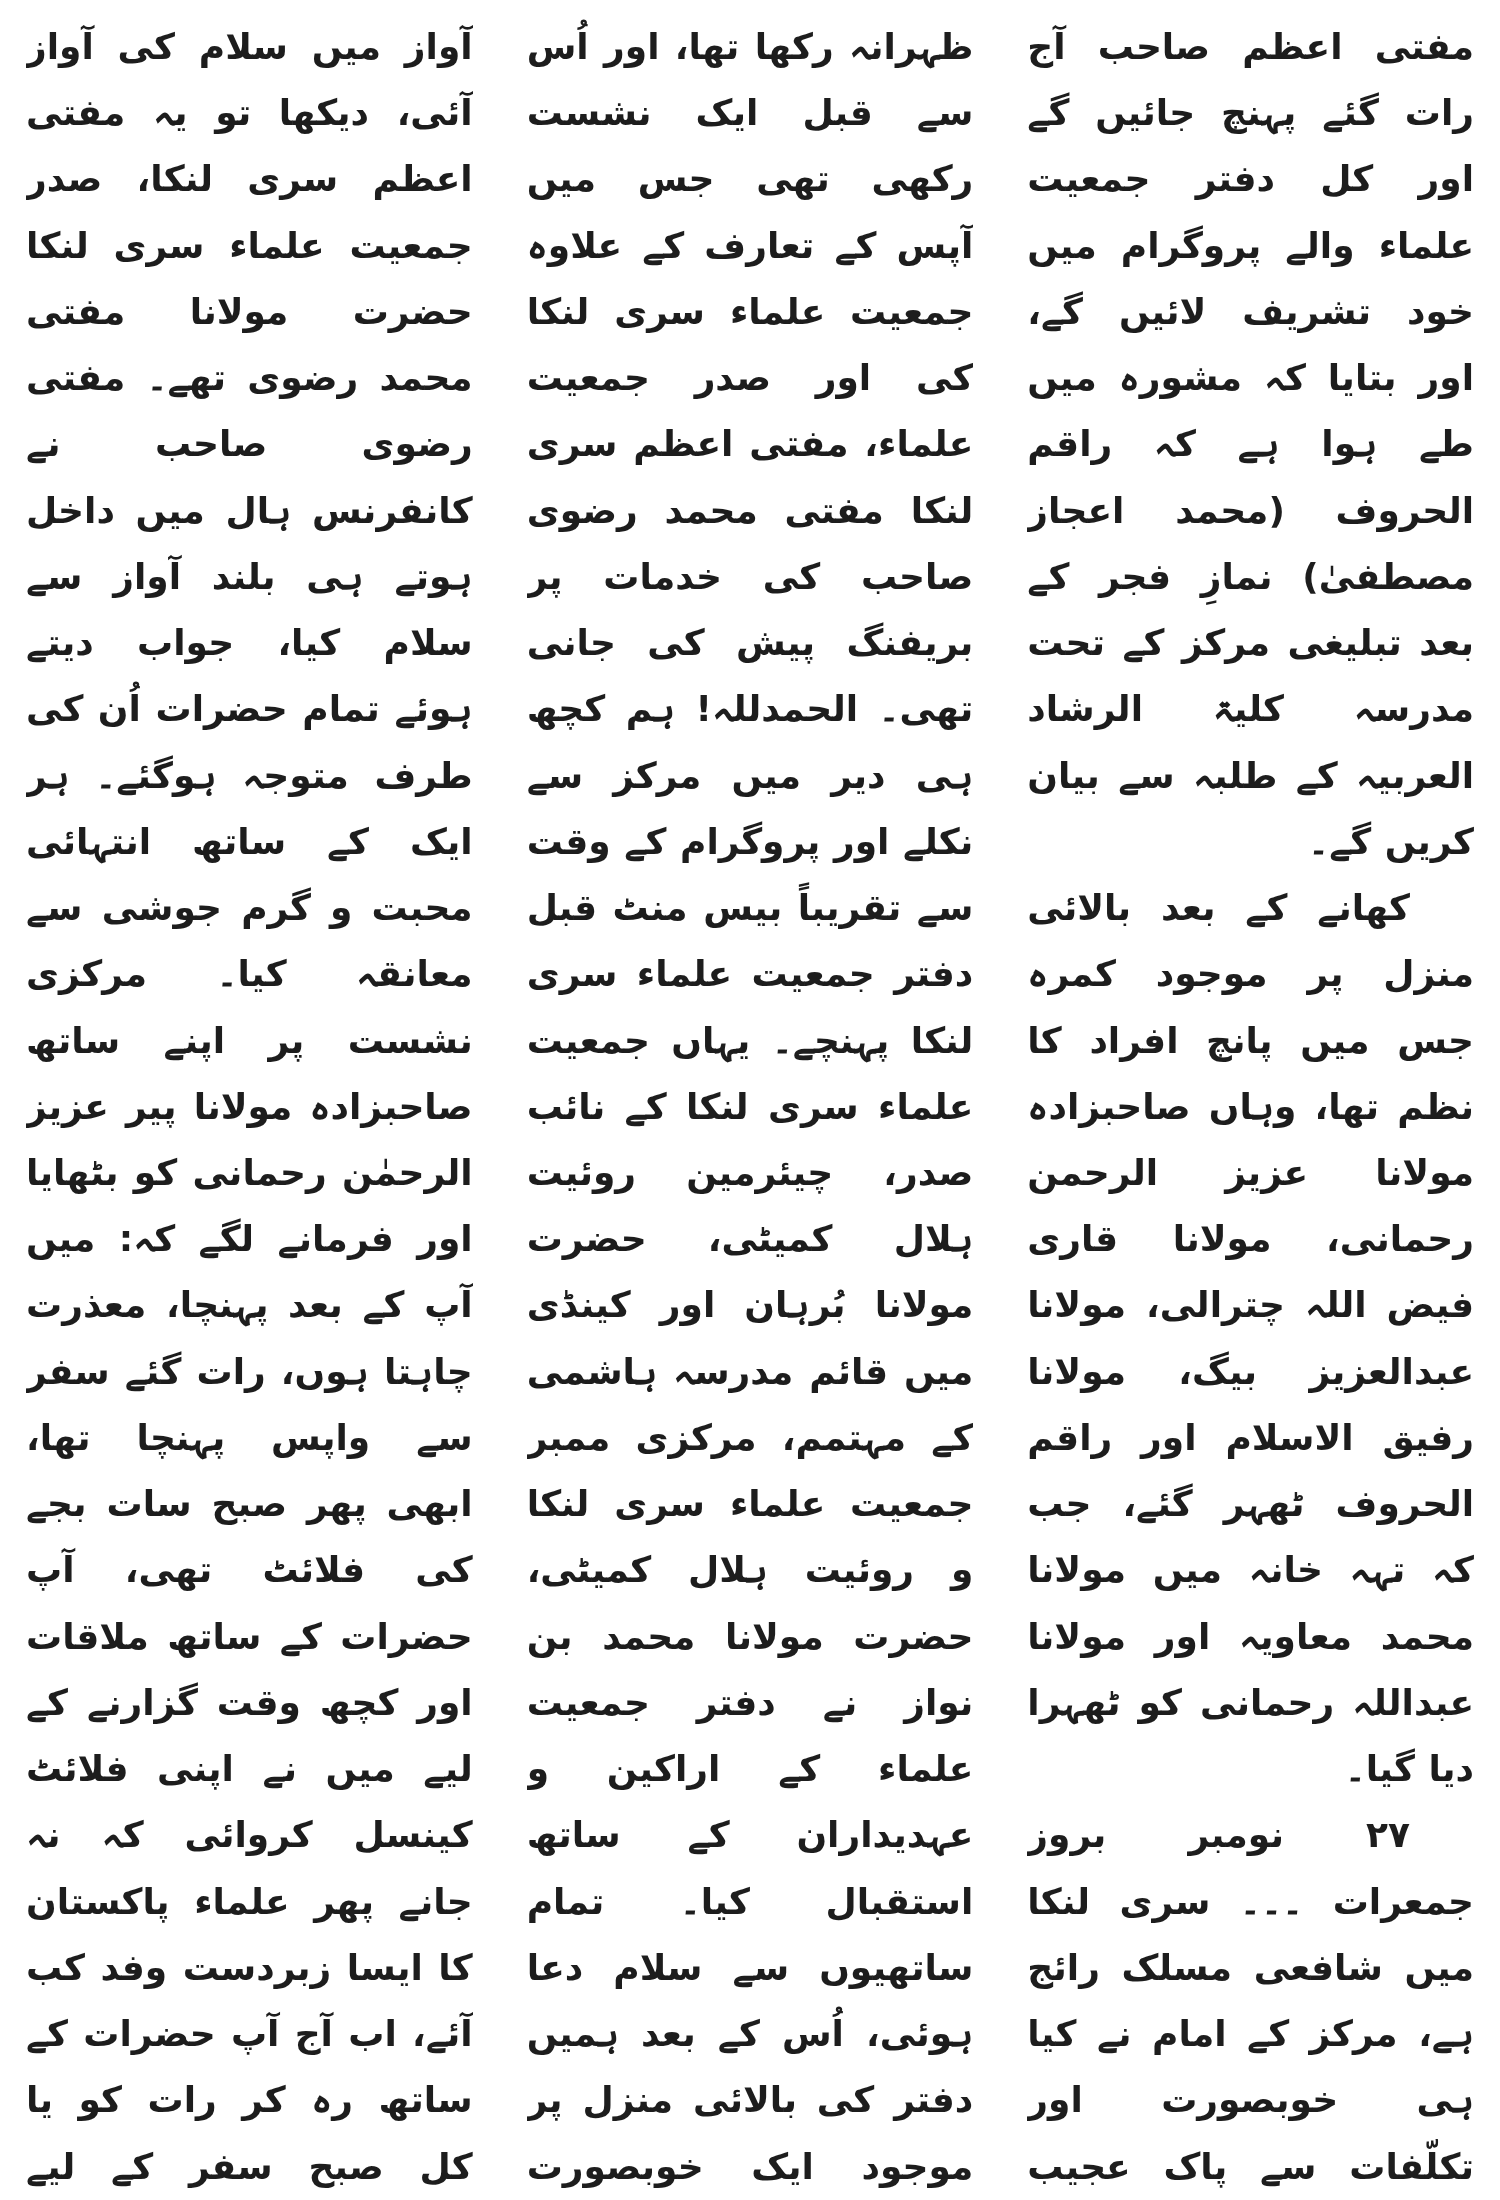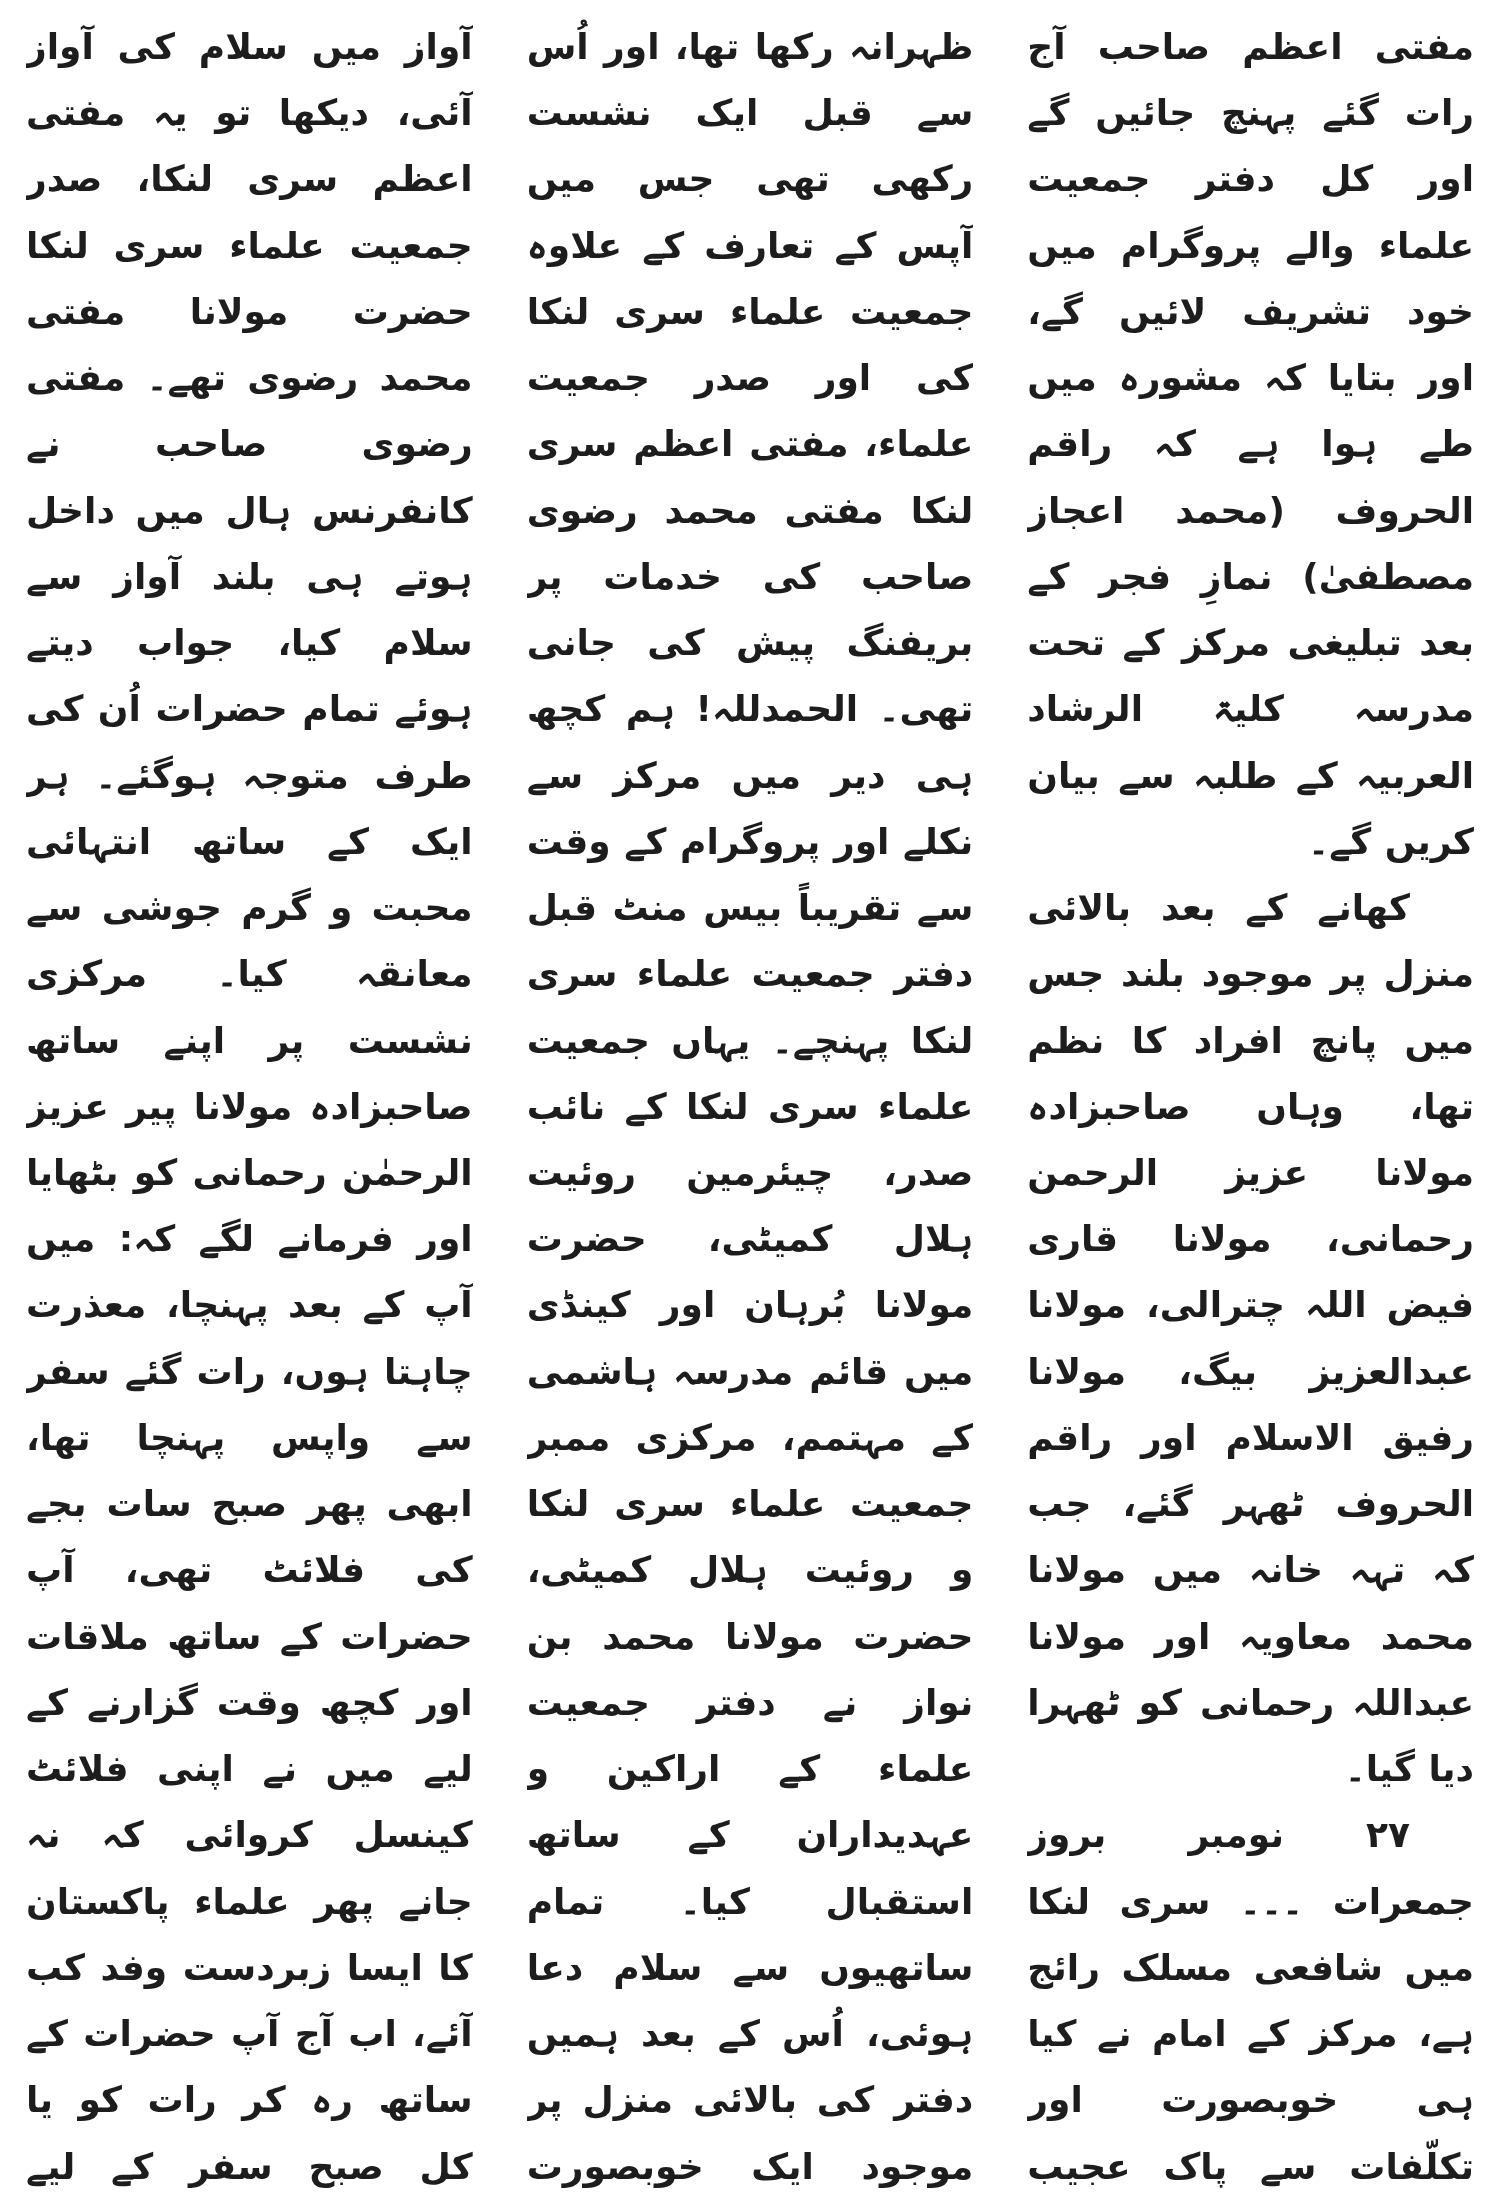--- a/index.html
+++ b/index.html
@@ -46,21 +46,21 @@
   .col p + p {
     text-indent: 64px;
   }
 </style>
 </head>
 <body>
 
 <div class="page">
   <div class="col">
       <p>مفتی اعظم صاحب آج رات گئے پہنچ جائیں گے اور کل دفتر جمعیت علماء والے پروگرام میں خود تشریف لائیں گے، اور بتایا کہ مشورہ میں طے ہوا ہے کہ راقم الحروف (محمد اعجاز مصطفیٰ) نمازِ فجر کے بعد تبلیغی مرکز کے تحت مدرسہ کلیۃ الرشاد العربیہ کے طلبہ سے بیان کریں گے۔</p>
-      <p>کھانے کے بعد بالائی منزل پر موجود بلند جس میں پانچ افراد کا نظم تھا، وہاں صاحبزادہ مولانا عزیز الرحمن رحمانی، مولانا قاری فیض اللہ چترالی، مولانا عبدالعزیز بیگ، مولانا رفیق الاسلام اور راقم الحروف ٹھہر گئے، جب کہ تہہ خانہ میں مولانا محمد معاویہ اور مولانا عبداللہ رحمانی کو ٹھہرا دیا گیا۔</p>
+      <p>کھانے کے بعد بالائی منزل پر موجود کمرہ جس میں پانچ افراد کا نظم تھا، وہاں صاحبزادہ مولانا عزیز الرحمن رحمانی، مولانا قاری فیض اللہ چترالی، مولانا عبدالعزیز بیگ، مولانا رفیق الاسلام اور راقم الحروف ٹھہر گئے، جب کہ تہہ خانہ میں مولانا محمد معاویہ اور مولانا عبداللہ رحمانی کو ٹھہرا دیا گیا۔</p>
       <p>۲۷ نومبر بروز جمعرات ۔۔۔ سری لنکا میں شافعی مسلک رائج ہے، مرکز کے امام نے کیا ہی خوبصورت اور تکلّفات سے پاک عجیب تڑپا دینے والے انداز میں نماز پڑھائی، نمازِ فجر کے بعد مرکز کے معمولات اپنی جگہ شروع ہو گئے، جب کہ مرکز کے تحت مدرسہ کے طلبہ سے راقم الحروف نے علم، عمل، علماء و طلبہ کی فضیلت و اہمیت پر بیان کیا۔ اس کے بعد ایک گھنٹا پھر آرام کے لیے مل گیا۔ ٹھیک ساڑھے آٹھ بجے ناشتہ لگ گیا۔ ناشتے سے فارغ ہوئے تو ہماری خدمت پر مامور مرکز کے معتمد ساتھی مولانا عبدالرشید نے آج کے دوسرے پروگرام کی ترتیب سامنے رکھی کہ ایک گھنٹا ہے، آرام یا تیاری کر لیں، ٹھیک گیارہ بجے جمعیت علماء سری لنکا کے دفتر میں پروگرام شروع ہوگا، اس لیے آپ کو بروقت پہنچانا میری ذمہ داری ہے۔</p>
     </div>
   <div class="col">
       <p>ظہرانہ رکھا تھا، اور اُس سے قبل ایک نشست رکھی تھی جس میں آپس کے تعارف کے علاوہ جمعیت علماء سری لنکا کی اور صدر جمعیت علماء، مفتی اعظم سری لنکا مفتی محمد رضوی صاحب کی خدمات پر بریفنگ پیش کی جانی تھی۔ الحمدللہ! ہم کچھ ہی دیر میں مرکز سے نکلے اور پروگرام کے وقت سے تقریباً بیس منٹ قبل دفتر جمعیت علماء سری لنکا پہنچے۔ یہاں جمعیت علماء سری لنکا کے نائب صدر، چیئرمین روئیت ہلال کمیٹی، حضرت مولانا بُرہان اور کینڈی میں قائم مدرسہ ہاشمی کے مہتمم، مرکزی ممبر جمعیت علماء سری لنکا و روئیت ہلال کمیٹی، حضرت مولانا محمد بن نواز نے دفتر جمعیت علماء کے اراکین و عہدیداران کے ساتھ استقبال کیا۔ تمام ساتھیوں سے سلام دعا ہوئی، اُس کے بعد ہمیں دفتر کی بالائی منزل پر موجود ایک خوبصورت کانفرنس ہال میں لے جایا گیا، ہم اپنی اپنی نشستوں پر بیٹھ گئے۔ ہمیں اطلاع دی گئی کہ مفتی اعظم و صدر جمعیت علماء سری لنکا حضرت مولانا مفتی محمد ابراہیم محمد رضوی تشریف لانے والے ہیں۔ ہم سب کے لیے یہ خوشخبری کسی حد تک نا قابلِ یقین تھی، کیوں کہ مفتی اعظم صاحب تو چند دن پہلے ہی ہمارے سری لنکا سفر کا مکمل شیڈول بنا کر، اپنے ساتھیوں کے سپرد کر کے صاحبزادہ مولانا پیر عزیز الرحمن رحمانی کو اپنے سفر کا عُذر پیش فرما کر سفر پر تشریف لے جا چکے تھے۔</p>
     </div>
   <div class="col">
       <p>آواز میں سلام کی آواز آئی، دیکھا تو یہ مفتی اعظم سری لنکا، صدر جمعیت علماء سری لنکا حضرت مولانا مفتی محمد رضوی تھے۔ مفتی رضوی صاحب نے کانفرنس ہال میں داخل ہوتے ہی بلند آواز سے سلام کیا، جواب دیتے ہوئے تمام حضرات اُن کی طرف متوجہ ہوگئے۔ ہر ایک کے ساتھ انتہائی محبت و گرم جوشی سے معانقہ کیا۔ مرکزی نشست پر اپنے ساتھ صاحبزادہ مولانا پیر عزیز الرحمٰن رحمانی کو بٹھایا اور فرمانے لگے کہ: میں آپ کے بعد پہنچا، معذرت چاہتا ہوں، رات گئے سفر سے واپس پہنچا تھا، ابھی پھر صبح سات بجے کی فلائٹ تھی، آپ حضرات کے ساتھ ملاقات اور کچھ وقت گزارنے کے لیے میں نے اپنی فلائٹ کینسل کروائی کہ نہ جانے پھر علماء پاکستان کا ایسا زبردست وفد کب آئے، اب آج آپ حضرات کے ساتھ رہ کر رات کو یا کل صبح سفر کے لیے روانہ ہوں گا۔ ہم سب ساتھیوں کے لیے بلاشبہ یہ بہت اعزاز کی بات تھی اور مفتی رضوی صاحب کی مہمان نوازی اور اکرام کی انتہا تھی۔ اللہ تعالیٰ اِس کے بدلے اُن پر مزید اپنے فضل و کرم کی بارش فرمائے اور ہمیشہ برکتیں، خوشیاں اور کامیابیاں اُن کا مقدر ہوں۔</p>
       <p>مفتی رضوی صاحب نے ہمیں متوجہ کرتے ہوئے کانفرنس ہال کی دیوار پر لگی ہوئی بڑی پروجیکٹر اسکرین کھلوائی اور فرمانے لگے کہ آپ حضرات کو جو بریفنگ دی جائے گی، اُس کا ڈیجیٹل ریکارڈ اور کچھ ڈاکومینٹری بھی سامنے دیوار پر آپ دیکھ سکیں گے۔ مفتی رضوی صاحب نے سب سے پہلے سری لنکا کے حالات سے متعلق کچھ باتیں ارشاد فرمائیں اور</p>
     </div>
 </div>

